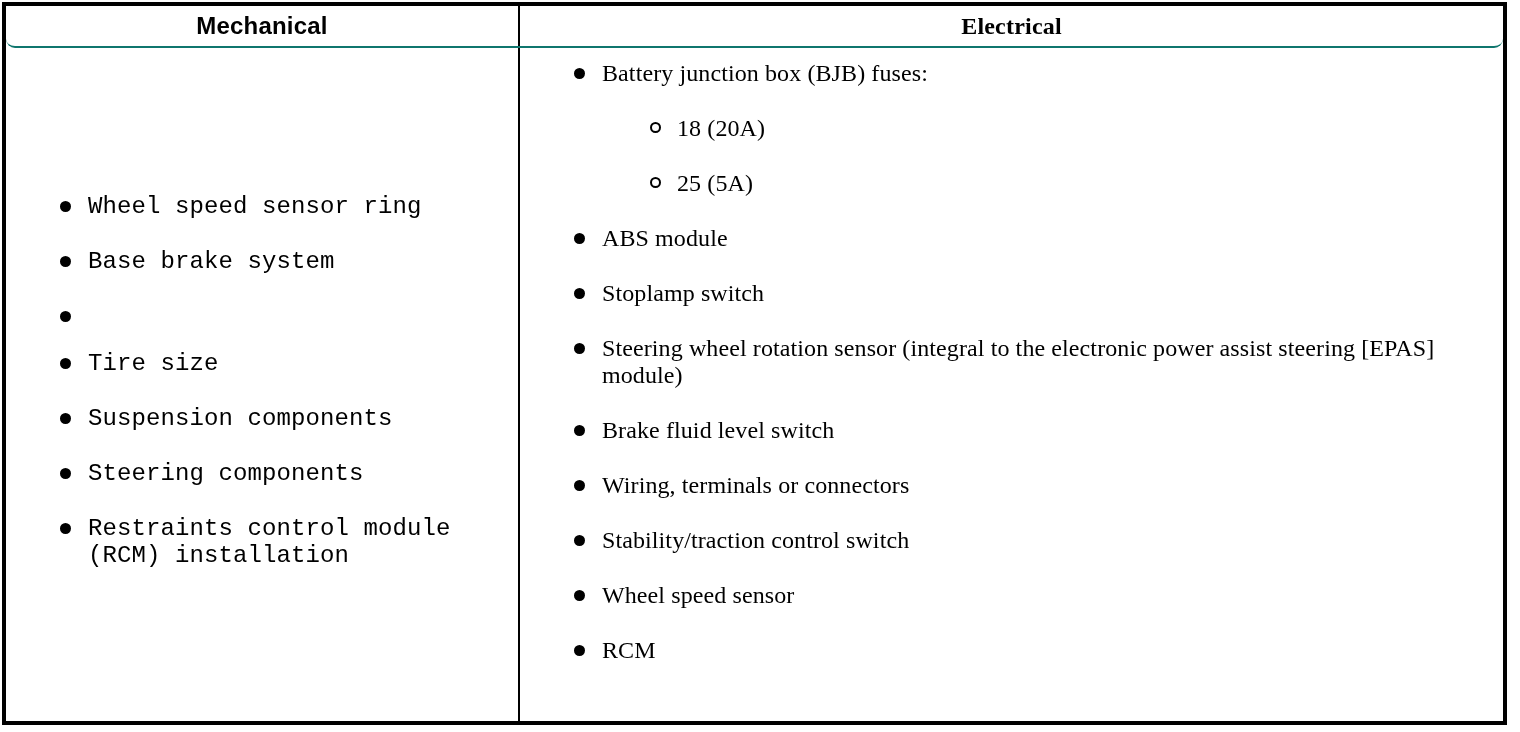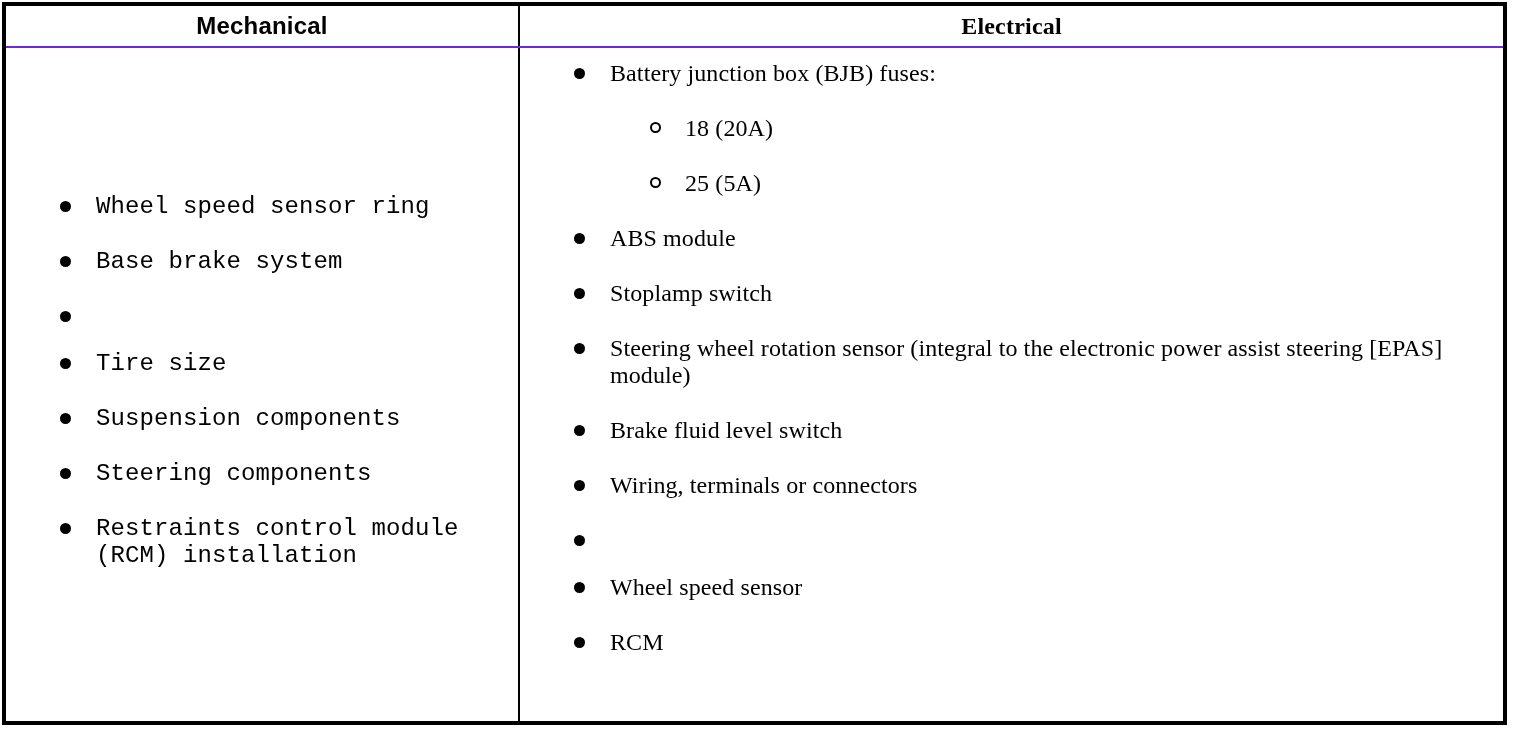--- a/index.html
+++ b/index.html
@@ -23,21 +23,22 @@
     box-sizing: border-box;
     display: flex;
     flex-direction: column;
     background: #ffffff;
   }
 
   .header-row {
     display: flex;
     flex: none;
     height: 40px;
-    border-bottom: 2px solid #6d28d9;
+    border-bottom: 2px solid #0f766e;
+    border-radius: 9px;
   }
 
   .body-row {
     display: flex;
     flex: 1;
     min-height: 0;
   }
 
   .col-left {
     width: 514px;
@@ -83,21 +84,20 @@
     padding: 0 0 0 54px;
   }
 
   li.item {
     display: flex;
     align-items: flex-start;
     font-size: 24px;
     line-height: 27px;
     margin-bottom: 28px;
     letter-spacing: 0.1px;
-    gap: 8px;
   }
 
   .mechanical li.item:last-child {
     margin-bottom: 7px;
   }
 
   li.item.sub {
     margin-left: 76px;
   }
 
@@ -199,20 +199,21 @@
           <li class="item">
             <span class="bullet"></span>
             <span class="item-text">Brake fluid level switch</span>
           </li>
           <li class="item">
             <span class="bullet"></span>
             <span class="item-text">Wiring, terminals or connectors</span>
           </li>
           <li class="item">
             <span class="bullet"></span>
+            <span class="item-text">Stability/traction control switch</span>
           </li>
           <li class="item">
             <span class="bullet"></span>
             <span class="item-text">Wheel speed sensor</span>
           </li>
           <li class="item">
             <span class="bullet"></span>
             <span class="item-text">RCM</span>
           </li>
         </ul>

